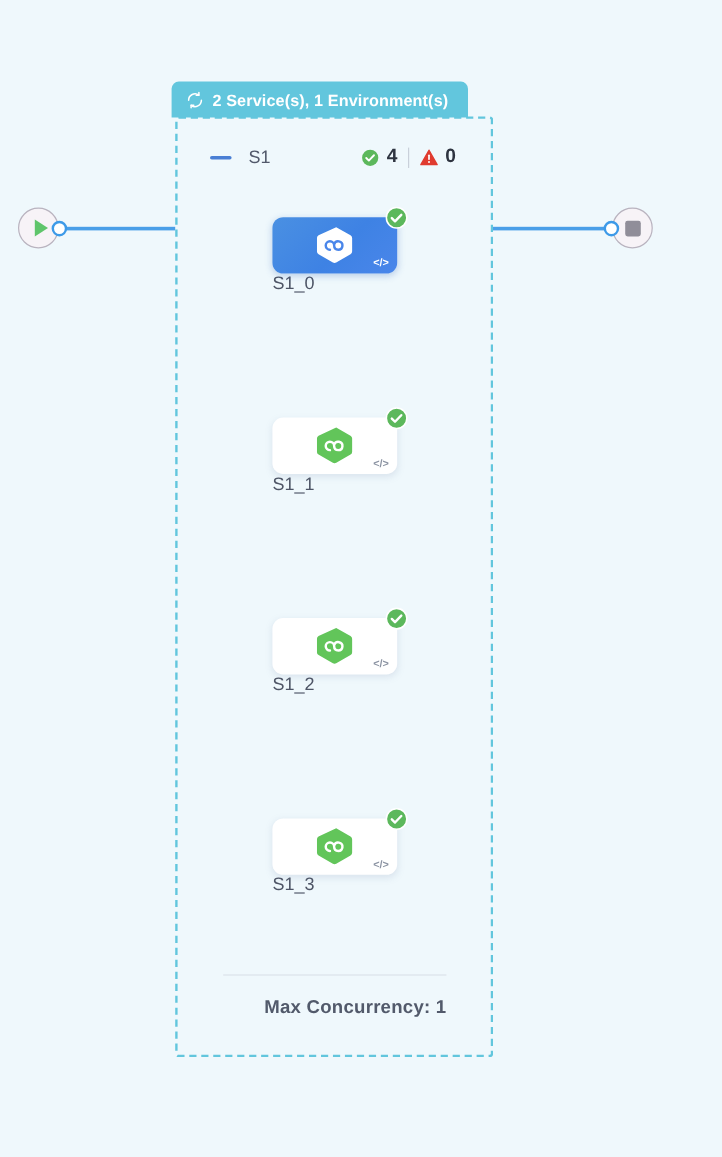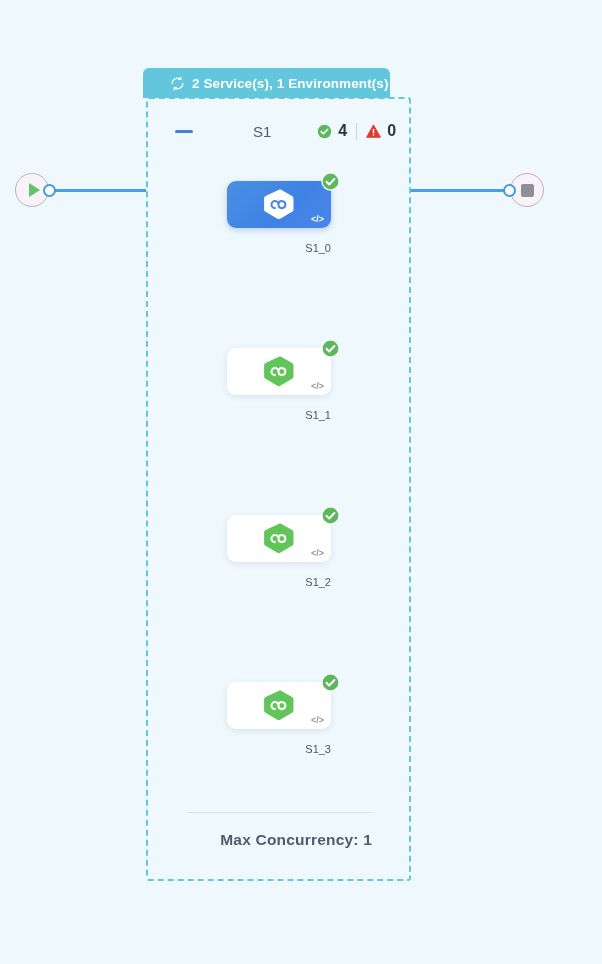--- a/index.html
+++ b/index.html
@@ -78,21 +78,21 @@
   #group-header {
     position: absolute;
     left: 143px;
     top: 68px;
     width: 247px;
     height: 30px;
     background: #62c6dd;
     border-radius: 6px 6px 0 0;
     display: flex;
     align-items: center;
-    padding-left: 27px;
+    padding-left: 12px;
     box-sizing: border-box;
     color: #ffffff;
     font-size: 13.5px;
     font-weight: bold;
     letter-spacing: 0.1px;
   }
   #group-header .sync-icon {
     width: 15px;
     height: 15px;
     margin-right: 7px;
@@ -115,21 +115,20 @@
 
   
   #group-toolbar {
     position: absolute;
     left: 175px;
     top: 118px;
     width: 205px;
     height: 26px;
     display: flex;
     align-items: center;
-    gap: 46px;
   }
   #collapse-icon {
     width: 18px;
     height: 3px;
     background: #4a7fd4;
     border-radius: 2px;
     flex: 0 0 auto;
   }
   #group-name {
     margin-left: 14px;
@@ -204,23 +203,22 @@
     bottom: 4px;
     font-size: 9px;
     font-weight: bold;
     line-height: 1;
     font-family: "Liberation Sans", sans-serif;
   }
   .node-card.selected .code-icon { color: #ffffff; }
   .node-card.plain .code-icon { color: #8c94a3; }
 
   .node-label {
-    margin-top: 14px;
-    text-align: right;
-    font-size: 11px;
+    text-align: left;
+    font-size: 15px;
     color: #4e5566;
     white-space: nowrap;
   }
 
   
   #group-footer {
     position: absolute;
     left: 186px;
     top: 812px;
     width: 186px;

